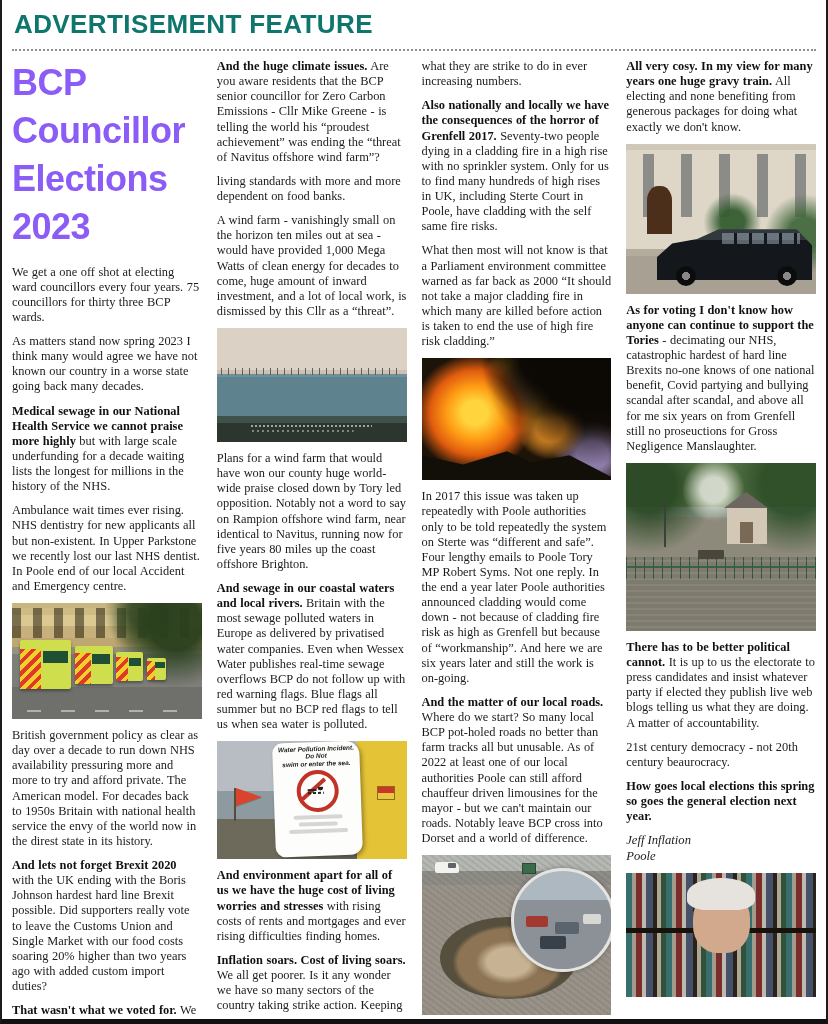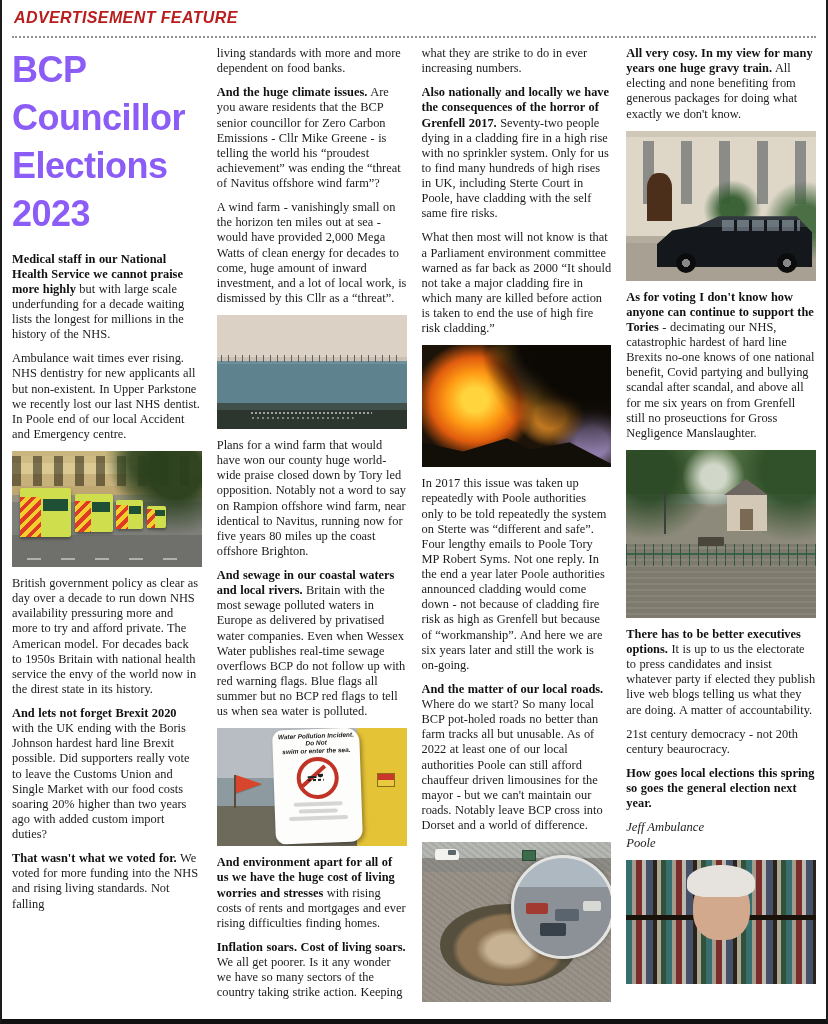--- a/index.html
+++ b/index.html
@@ -11,23 +11,22 @@
     border-left:2px solid #1c1c1c;
     border-right:2px solid #1c1c1c;
     border-bottom:5px solid #111;
     overflow:hidden;
     font-family:"Liberation Serif", serif;
   }
   
   .adv-header{padding:9px 12px 5px 12px;}
   .adv-title{
     font-family:"Liberation Sans", sans-serif;
-    font-weight:700;font-size:16px;letter-spacing:.4px;
-    color:#b91c1c;
-    font-style:italic;
+    font-weight:700;font-size:26px;letter-spacing:.4px;
+    color:#0f766e;
   }
   .dotted-rule{margin:4px 10px 0 10px;border-top:2px dotted #909090;height:0;}
   
   .cols{
     display:grid;grid-template-columns:repeat(4,1fr);
     gap:0 15px;padding:8px 10px 0 10px;
     height:956px;overflow:hidden;
   }
   .col{overflow:hidden;}
   .headline{
@@ -165,42 +164,44 @@
 
   <div class="adv-header">
     <span class="adv-title">ADVERTISEMENT FEATURE</span>
   </div>
   <div class="dotted-rule"></div>
 
   <div class="cols">
 
     <div class="col">
       <h1 class="headline">BCP Councillor Elections 2023</h1>
-      <p class="para"><strong class="lead">Medical staff in our National Health Service we cannot praise more highly</strong><span> but with large scale underfunding for a decade waiting lists the longest for millions in the history of the NHS.</span></p>
+      <p class="para"><strong class="lead"></strong><span>We get a one off shot at electing ward councillors every four years. 75 councillors for thirty three BCP wards.</span></p>
+      <p class="para"><strong class="lead"></strong><span>As matters stand now spring 2023 I think many would agree we have not known our country in a worse state going back many decades.</span></p>
+      <p class="para"><strong class="lead">Medical sewage in our National Health Service we cannot praise more highly</strong><span> but with large scale underfunding for a decade waiting lists the longest for millions in the history of the NHS.</span></p>
       <p class="para"><strong class="lead"></strong><span>Ambulance wait times ever rising. NHS dentistry for new applicants all but non-existent. In Upper Parkstone we recently lost our last NHS dentist. In Poole end of our local Accident and Emergency centre.</span></p>
 
       <div class="photo ph-amb">
         <div class="amb-windows"></div>
         <div class="amb-trees"></div>
         <div class="amb amb1"></div>
         <div class="amb amb2"></div>
         <div class="amb amb3"></div>
         <div class="amb amb4"></div>
         <div class="amb-road"></div>
       </div>
 
       <p class="para"><strong class="lead"></strong><span>British government policy as clear as day over a decade to run down NHS availability pressuring more and more to try and afford private. The American model. For decades back to 1950s Britain with national health service the envy of the world now in the direst state in its history.</span></p>
       <p class="para"><strong class="lead">And lets not forget Brexit 2020</strong><span> with the UK ending with the Boris Johnson hardest hard line Brexit possible. Did supporters really vote to leave the Customs Union and Single Market with our food costs soaring 20% higher than two years ago with added custom import duties?</span></p>
       <p class="para"><strong class="lead">That wasn't what we voted for.</strong><span> We voted for more funding into the NHS and rising living standards. Not falling</span></p>
     </div>
 
     <div class="col">
+      <p class="para"><strong class="lead">And the huge climate issues.</strong><span> Are you aware residents that the BCP senior councillor for Zero Carbon Emissions - Cllr Mike Greene - is telling the world his “proudest achievement” was ending the “threat of Navitus offshore wind farm”?</span></p>
       <p class="para"><strong class="lead"></strong><span>living standards with more and more dependent on food banks.</span></p>
-      <p class="para"><strong class="lead">And the huge climate issues.</strong><span> Are you aware residents that the BCP senior councillor for Zero Carbon Emissions - Cllr Mike Greene - is telling the world his “proudest achievement” was ending the “threat of Navitus offshore wind farm”?</span></p>
-      <p class="para"><strong class="lead"></strong><span>A wind farm - vanishingly small on the horizon ten miles out at sea - would have provided 2,000 Mega Watts of clean energy for decades to come, huge amount of inward investment, and a lot of local work, is dismissed by this Cllr as a “threat”.</span></p>
+      <p class="para"><strong class="lead"></strong><span>A wind farm - vanishingly small on the horizon ten miles out at sea - would have provided 1,000 Mega Watts of clean energy for decades to come, huge amount of inward investment, and a lot of local work, is dismissed by this Cllr as a “threat”.</span></p>
 
       <div class="photo ph-wind">
         <div class="wind-turbines"></div>
         <div class="wind-caption"></div>
       </div>
 
       <p class="para"><strong class="lead"></strong><span>Plans for a wind farm that would have won our county huge world-wide praise closed down by Tory led opposition. Notably not a word to say on Rampion offshore wind farm, near identical to Navitus, running now for five years 80 miles up the coast offshore Brighton.</span></p>
       <p class="para"><strong class="lead">And sewage in our coastal waters and local rivers.</strong><span> Britain with the most sewage polluted waters in Europe as delivered by privatised water companies. Even when Wessex Water publishes real-time sewage overflows BCP do not follow up with red warning flags. Blue flags all summer but no BCP red flags to tell us when sea water is polluted.</span></p>
 
       <div class="photo ph-pol">
@@ -265,26 +266,26 @@
       <p class="para"><strong class="lead">As for voting I don't know how anyone can continue to support the Tories</strong><span> - decimating our NHS, catastrophic hardest of hard line Brexits no-one knows of one national benefit, Covid partying and bullying scandal after scandal, and above all for me six years on from Grenfell still no proseuctions for Gross Negligence Manslaughter.</span></p>
 
       <div class="photo ph-flood">
         <div class="flood-lamp"></div>
         <div class="flood-hut"></div>
         <div class="flood-rail"></div>
         <div class="flood-bench"></div>
         <div class="flood-ripples"></div>
       </div>
 
-      <p class="para"><strong class="lead">There has to be better executives options.</strong><span> It is up to us the electorate to press candidates and insist whatever party if elected they publish live web blogs telling us what they are doing. A matter of accountability.</span></p>
+      <p class="para"><strong class="lead">There has to be better political cannot.</strong><span> It is up to us the electorate to press candidates and insist whatever party if elected they publish live web blogs telling us what they are doing. A matter of accountability.</span></p>
       <p class="para"><strong class="lead"></strong><span>21st century democracy - not 20th century beaurocracy.</span></p>
       <p class="para"><strong class="lead">How goes local elections this spring so goes the general election next year.</strong><span></span></p>
 
       <div class="sig">
-        <div>Jeff Ambulance</div>
+        <div>Jeff Inflation</div>
         <div>Poole</div>
       </div>
 
       <div class="photo ph-man">
         <div class="man-books"></div>
 
         <div class="man-face"></div>
         <div class="man-hair"></div>
 
       </div>

